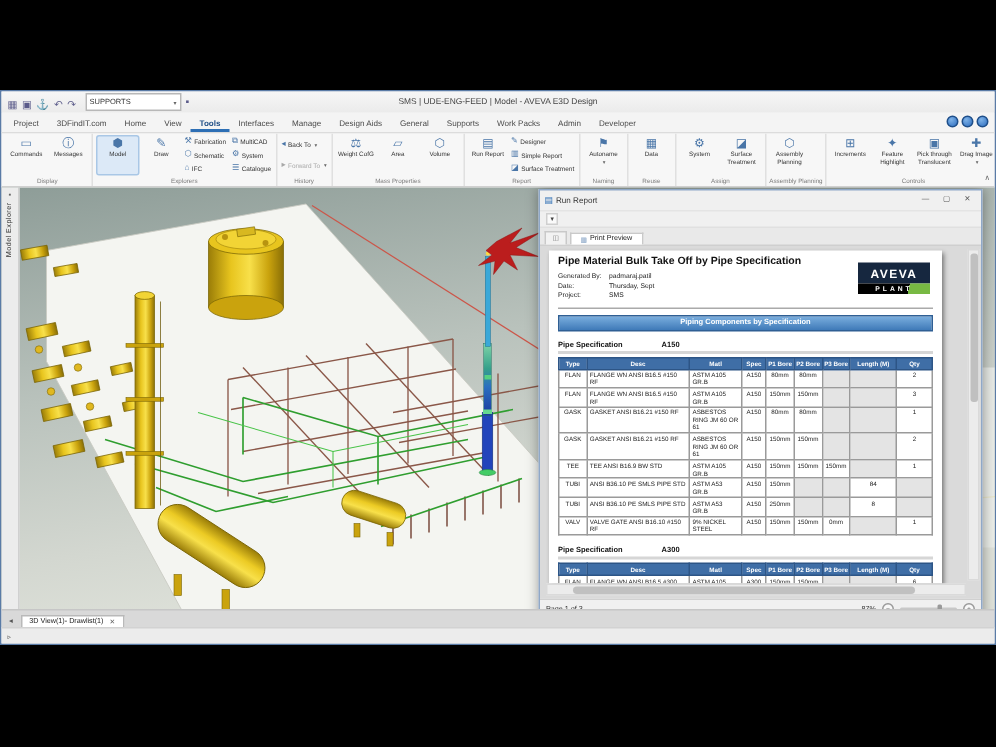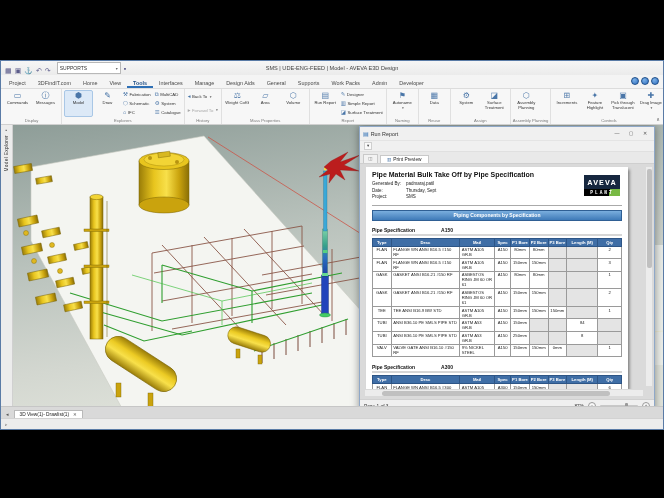--- a/index.html
+++ b/index.html
@@ -79,21 +79,21 @@
               font-size:4.8px;color:#333;padding:0 4px;gap:4px;}
   .dlg-status .spacer{flex:1;}
   .zoom-track{width:38px;height:2px;background:#c8c8c8;position:relative;border-radius:1px;}
   .zoom-thumb{position:absolute;left:65%;top:-2px;width:3px;height:6px;background:#9a9a9a;border-radius:1px;}
   .zoom-circ{width:6px;height:6px;border-radius:50%;border:0.5px solid #9a9a9a;color:#777;font-size:4.5px;
              line-height:5px;text-align:center;background:#f8f8f8;}
 
   
   .r-title{font-size:7px;font-weight:bold;color:#111;margin-bottom:3px;}
   .meta{display:grid;grid-template-columns:34px auto;font-size:4.5px;color:#222;line-height:6.5px;width:150px;}
-  .logo{position:absolute;right:8px;top:8px;width:36px;font-family:Liberation Mono, monospace;}
+  .logo{position:absolute;right:8px;top:8px;width:48px;}
   .logo-top{height:14px;background:#16273f;color:#fff;font-weight:bold;font-size:8px;letter-spacing:1px;
             display:flex;align-items:center;justify-content:center;}
   .logo-bottom{height:7px;background:linear-gradient(100deg,#000 70%,#78b943 70%);color:#fff;font-size:4.5px;
                letter-spacing:2px;display:flex;align-items:center;justify-content:center;font-weight:bold;}
   .rule{border-top:1px solid #aaa;margin:4px 0;}
   .banner{height:9px;background:linear-gradient(#7aaede,#3f7ab8);border:1px solid #2f5f94;color:#fff;
           font-size:5px;font-weight:bold;display:flex;align-items:center;justify-content:center;margin:3px 0 4px;}
   .spec-row{display:flex;gap:26px;font-size:5px;font-weight:bold;color:#111;padding:2px 0 1px;
             border-bottom:2px solid #d6d6d6;margin-bottom:2px;}
   table.bom{width:100%;border-collapse:collapse;font-size:4.2px;color:#222;margin:1px 0 5px;table-layout:fixed;}

